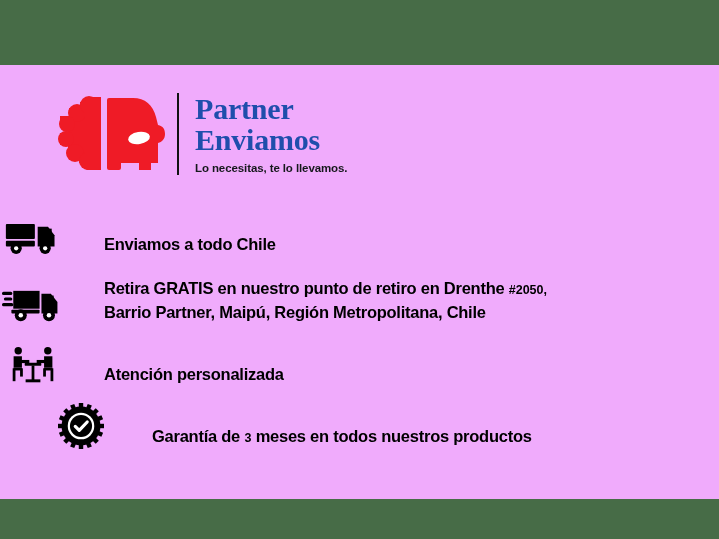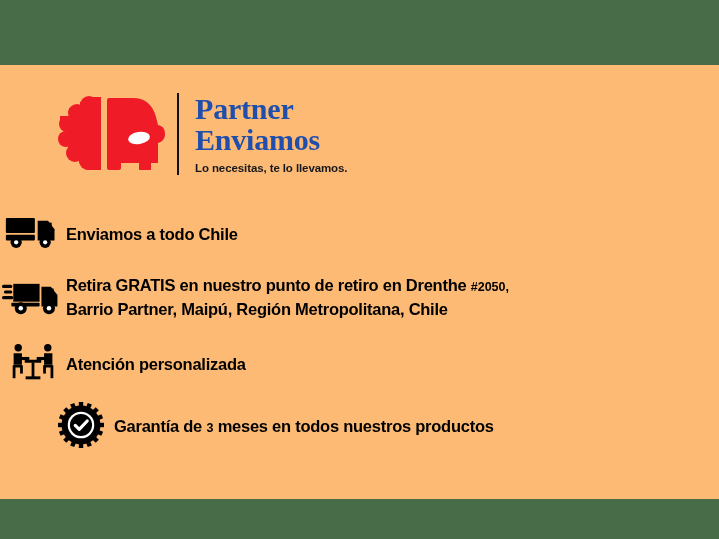--- a/index.html
+++ b/index.html
@@ -25,21 +25,21 @@
   }
   .band-top { top: 0; height: 65px; }
   .band-bottom { top: 471px; height: 68px; }
 
   .content {
     position: absolute;
     left: 0;
     top: 65px;
     width: 719px;
     height: 434px;
-    background: #fdba74;
+    background: #f0abfc;
   }
 
   
   .logo-block {
     position: absolute;
     left: 55px;
     top: 26px;
     display: flex;
     align-items: center;
   }
@@ -80,23 +80,24 @@
 
   
   .features {
     position: absolute;
     left: 0;
     top: 143px;
     width: 719px;
   }
   .feature-row {
     display: flex;
-    align-items: center;
+    align-items: flex-end;
     min-height: 47px;
     margin-bottom: 14px;
+    gap: 38px;
   }
   .feature-row:last-child { margin-bottom: 0; }
 
   .feature-icon {
     width: 66px;
     flex: 0 0 66px;
     display: flex;
     align-items: center;
     justify-content: center;
     padding-top: 2px;

